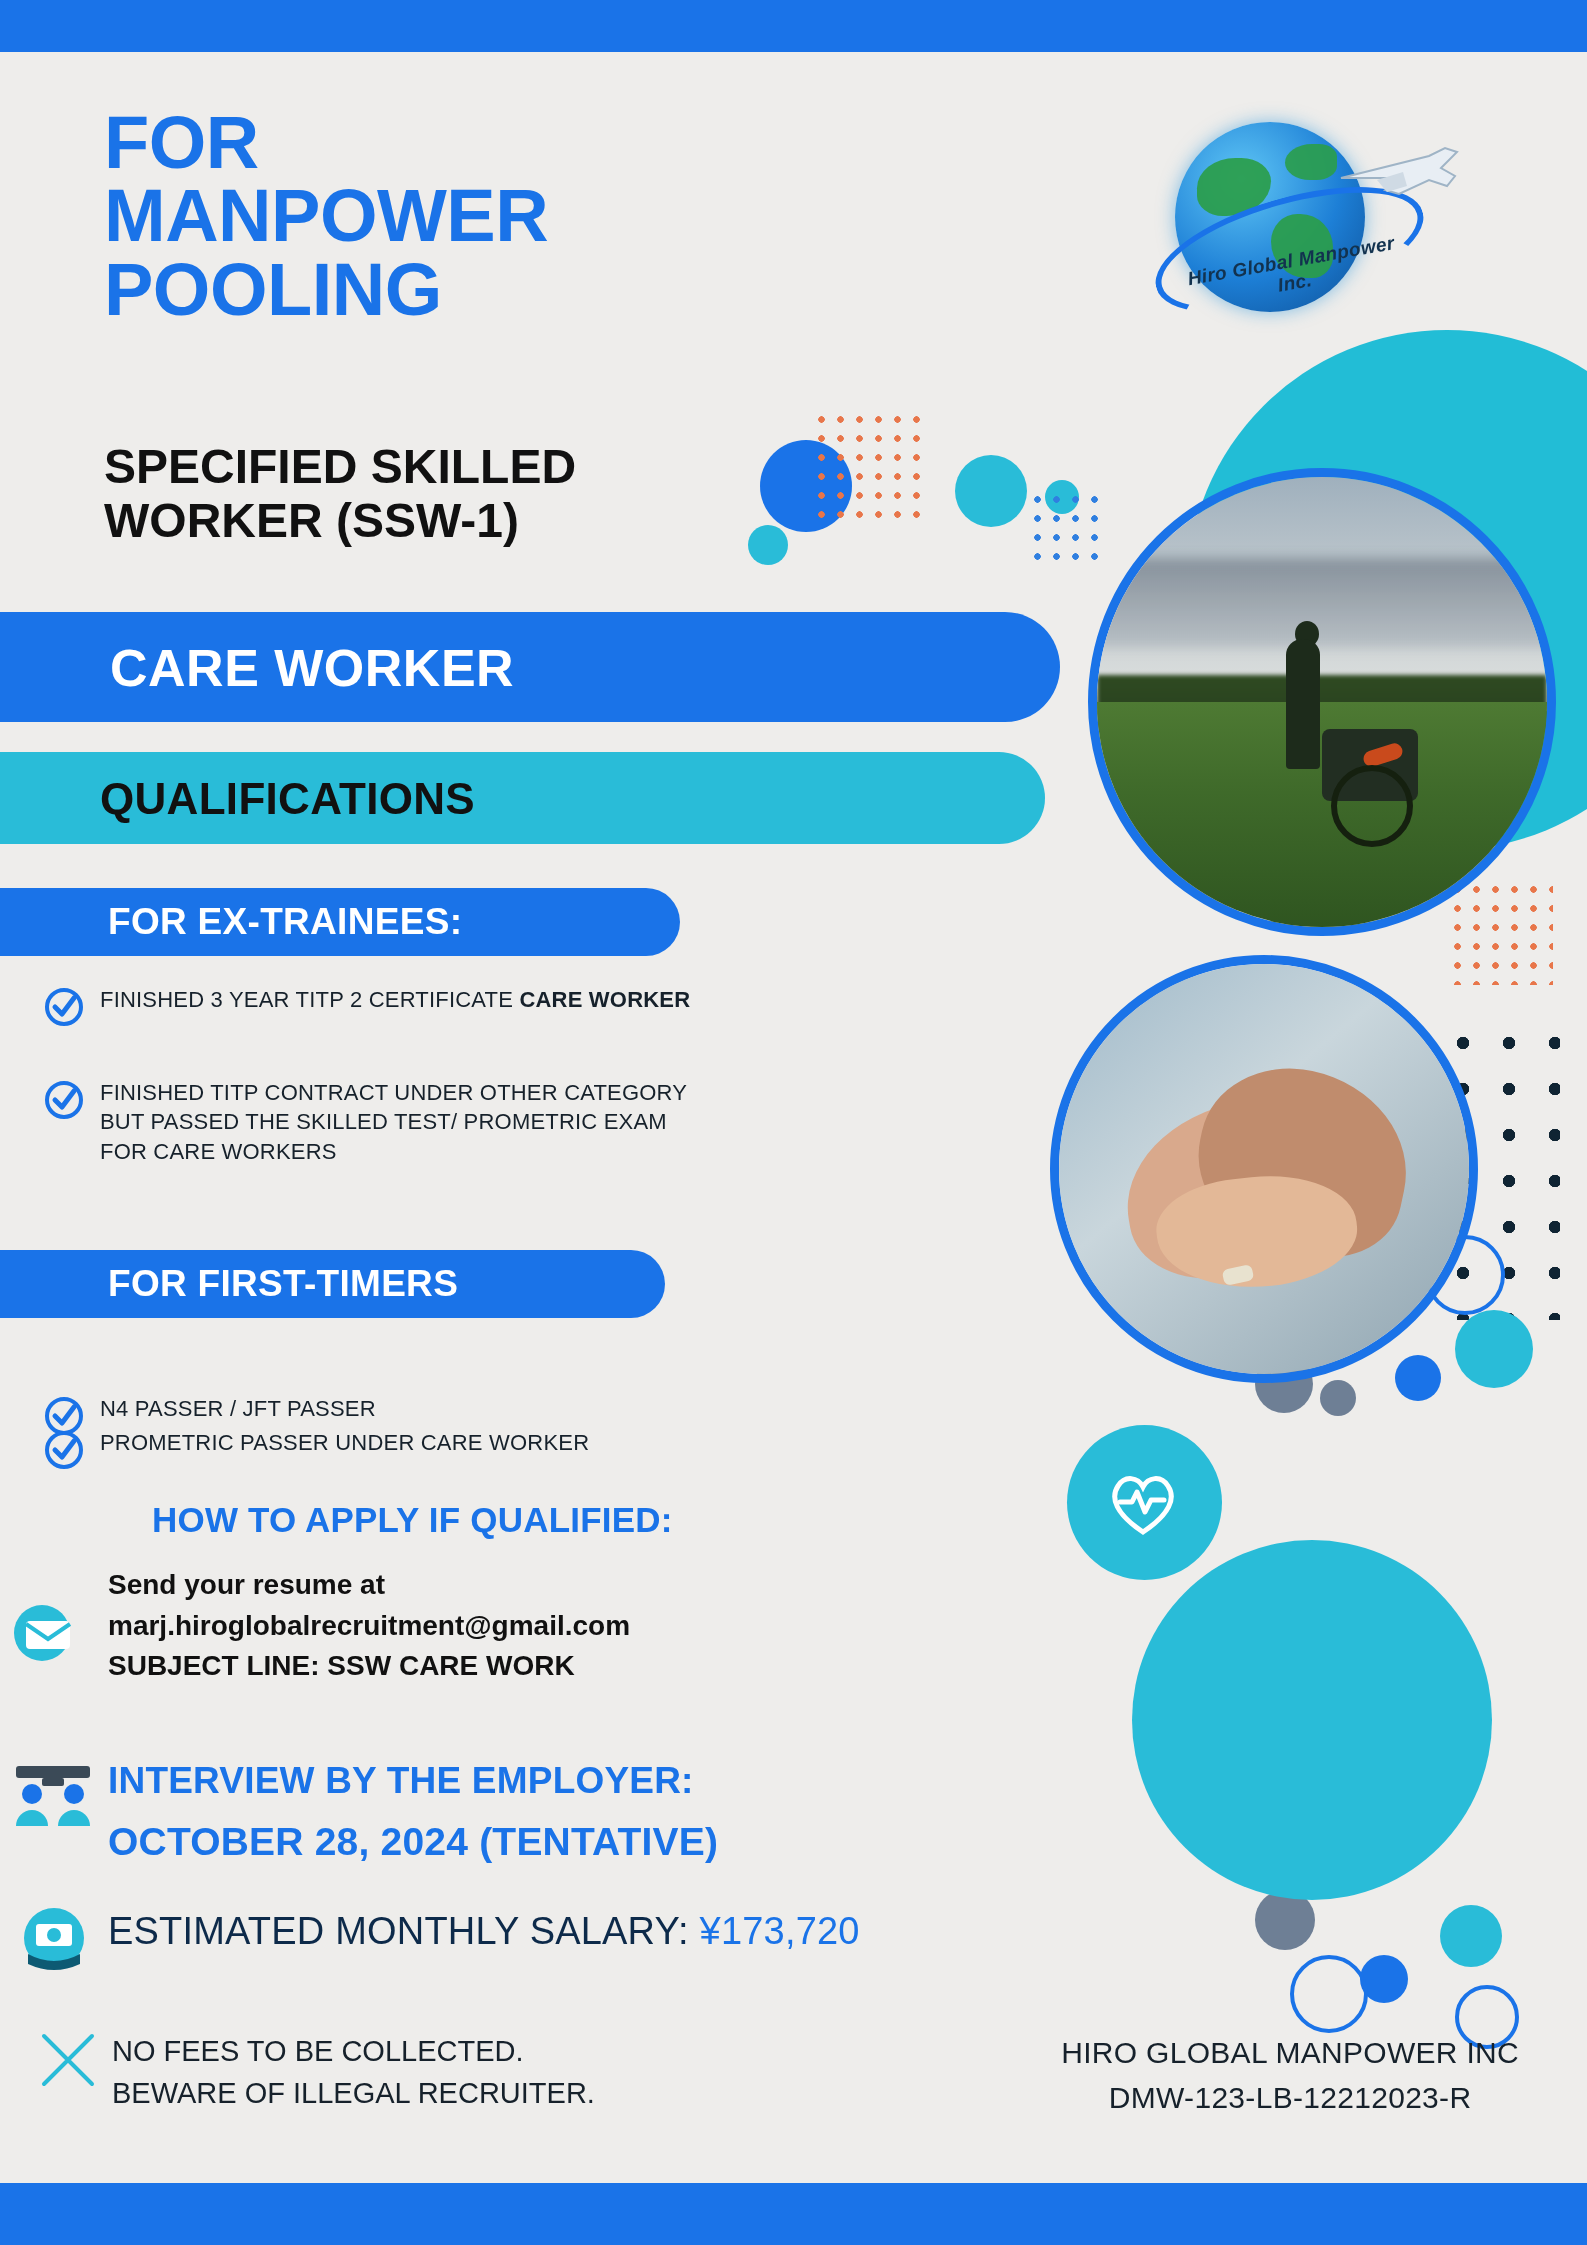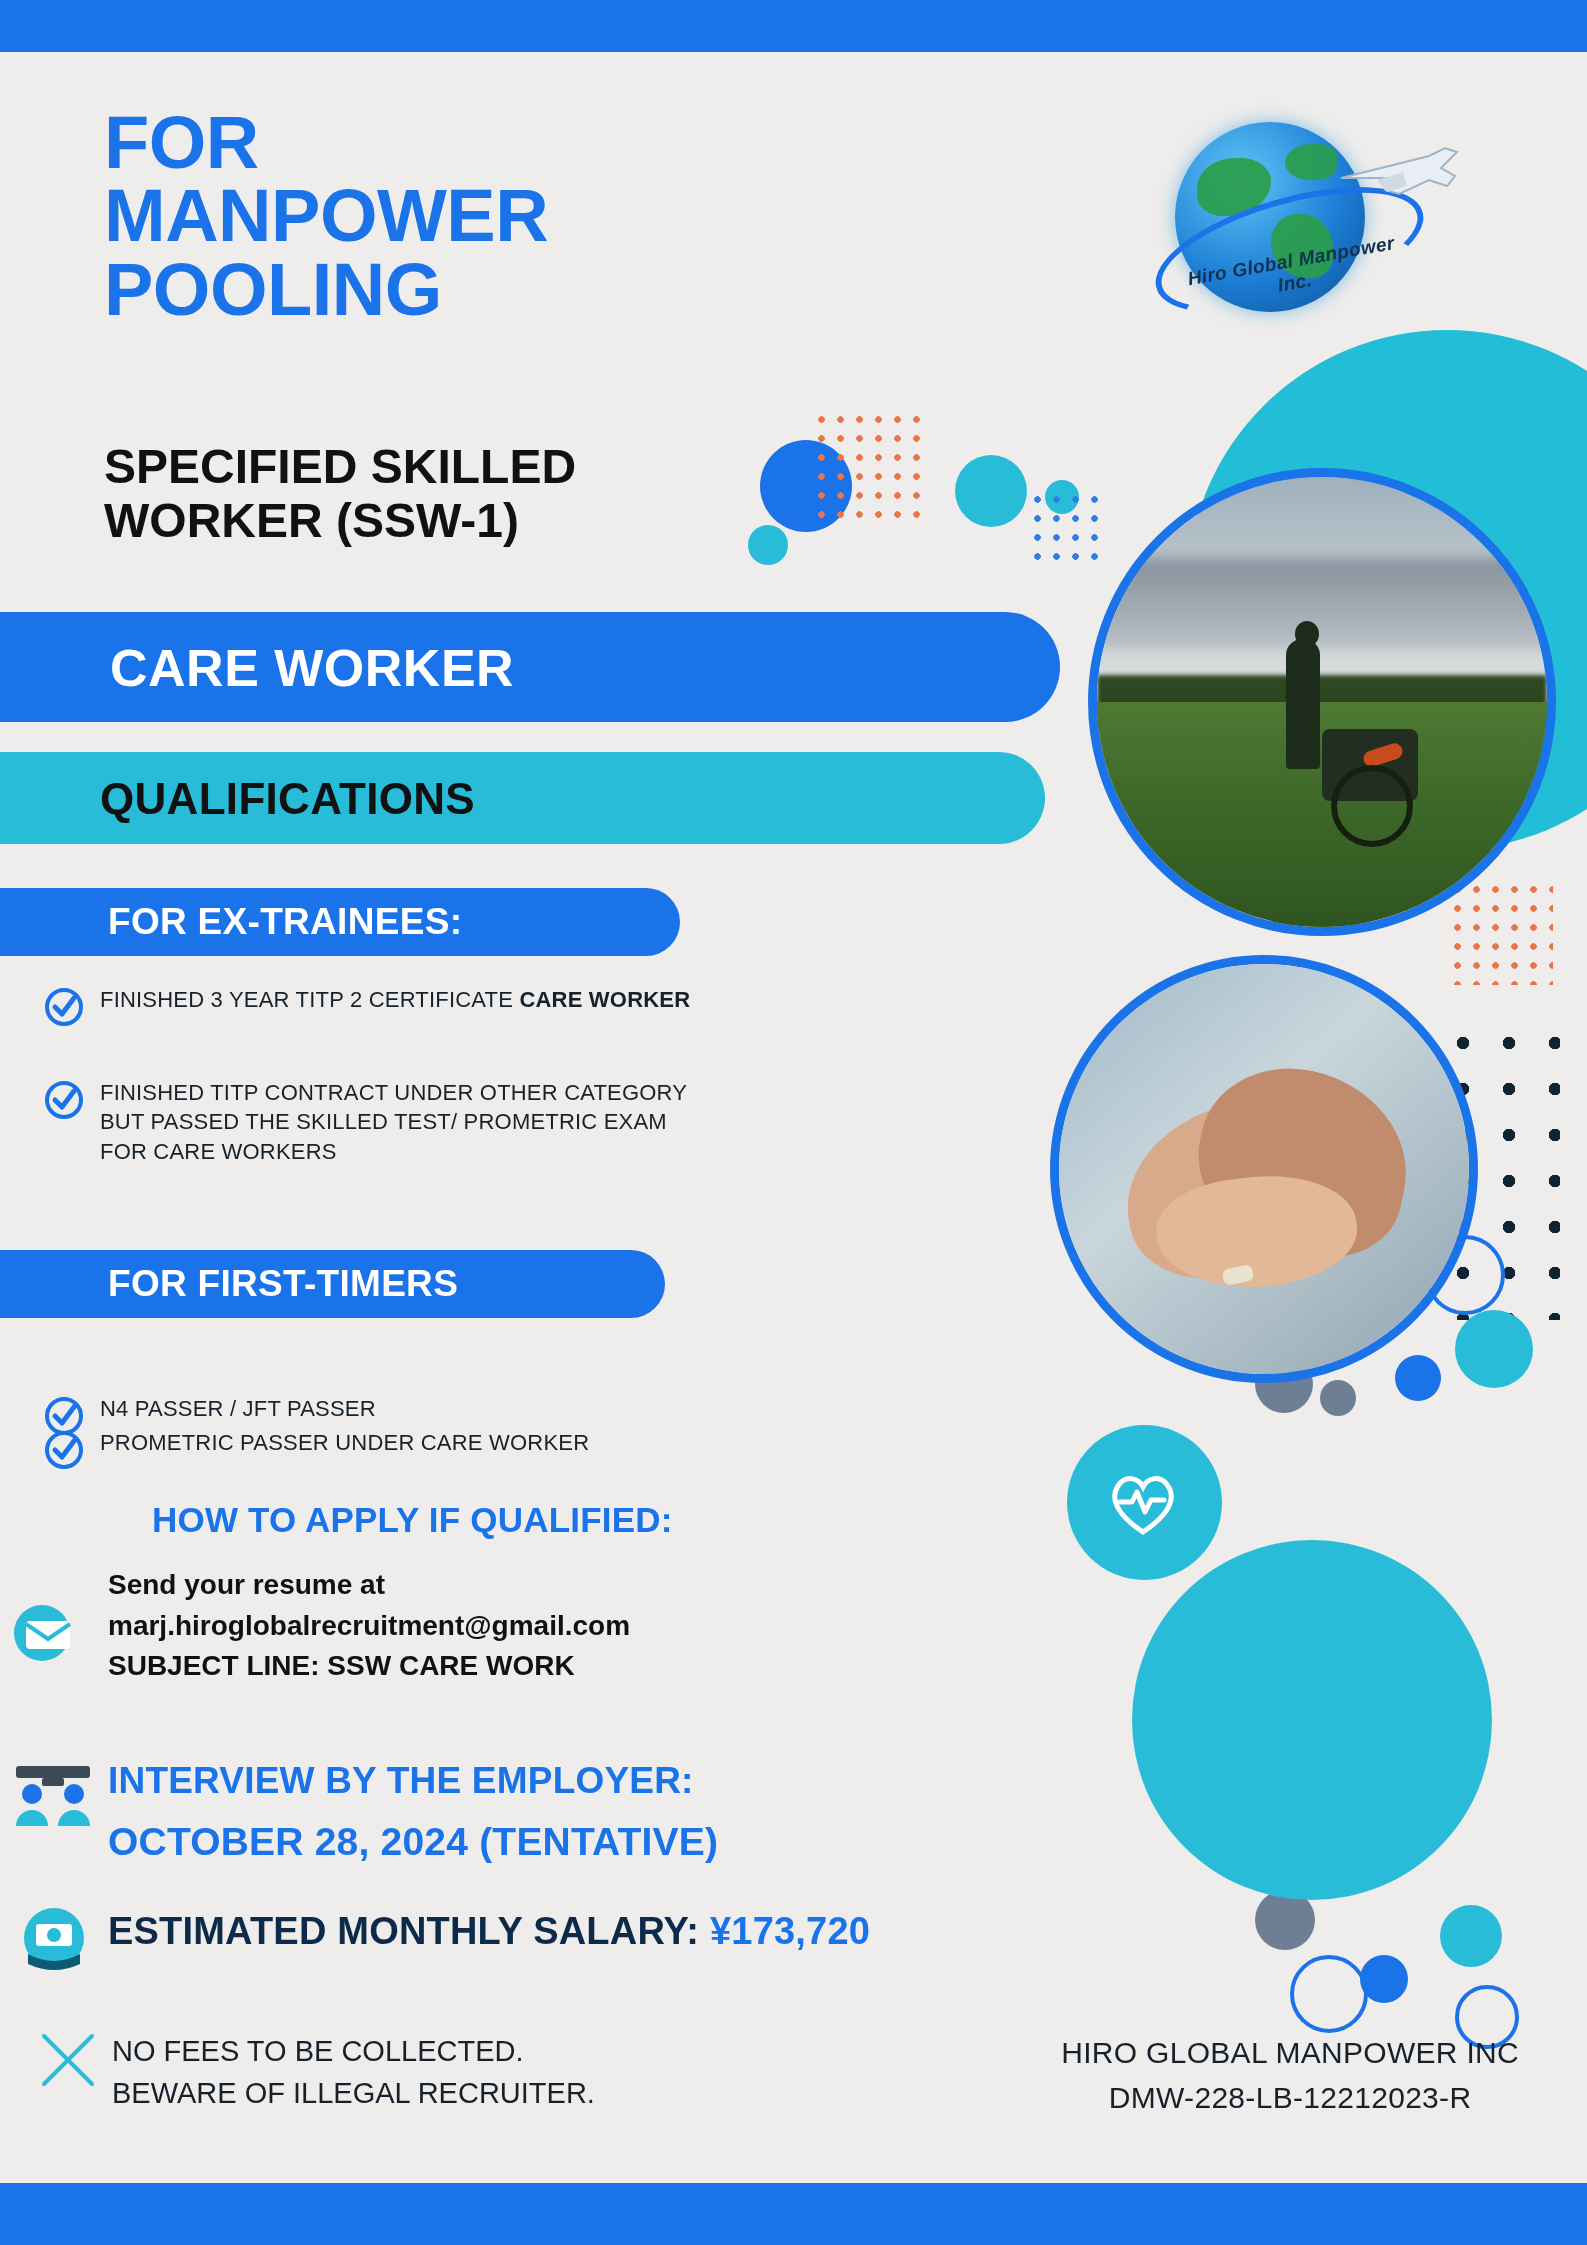--- a/index.html
+++ b/index.html
@@ -244,21 +244,21 @@
   
   .salary-icon {
     position: absolute;
     left: 18px; top: 1908px;
     width: 72px; height: 66px;
   }
   .salary-row {
     position: absolute;
     left: 108px; top: 1910px;
     font-size: 38px;
-    font-weight: 700;
+    font-weight: 400;
     color: #0d2a4a;
     letter-spacing: 0.2px;
   }
   .salary-row .amount { color: #1a73e8; }
 
   
   .x-icon {
     position: absolute;
     left: 38px; top: 2030px;
     width: 60px; height: 60px;
@@ -609,21 +609,21 @@
   <svg class="x-icon" viewBox="0 0 60 60">
     <path d="M6 6 L54 54 M54 6 L6 54" stroke="#29bcd8" stroke-width="4" fill="none" stroke-linecap="round"></path>
   </svg>
   <div class="nofees">
     <div>NO FEES TO BE COLLECTED.</div>
     <div>BEWARE OF ILLEGAL RECRUITER.</div>
   </div>
 
   <div class="company">
     <div>HIRO GLOBAL MANPOWER INC</div>
-    <div>DMW-228-LB-12212023-R</div>
+    <div>DMW-123-LB-12212023-R</div>
   </div>
 
   <div class="circ c-heart"></div>
   <svg style="position:absolute; right:405px; top:1462px; width:78px; height:78px;" viewBox="0 0 78 78">
     <path d="M39 70 C12 52 6 36 14 24 C21 13 34 15 39 25 C44 15 57 13 64 24 C72 36 66 52 39 70 Z" fill="none" stroke="#ffffff" stroke-width="5"></path>
     <path d="M16 40 L28 40 L33 30 L41 50 L47 38 L60 38" fill="none" stroke="#ffffff" stroke-width="5" stroke-linecap="round" stroke-linejoin="round"></path>
   </svg>
   <div class="circ c-apply"></div>
 
 </div>

